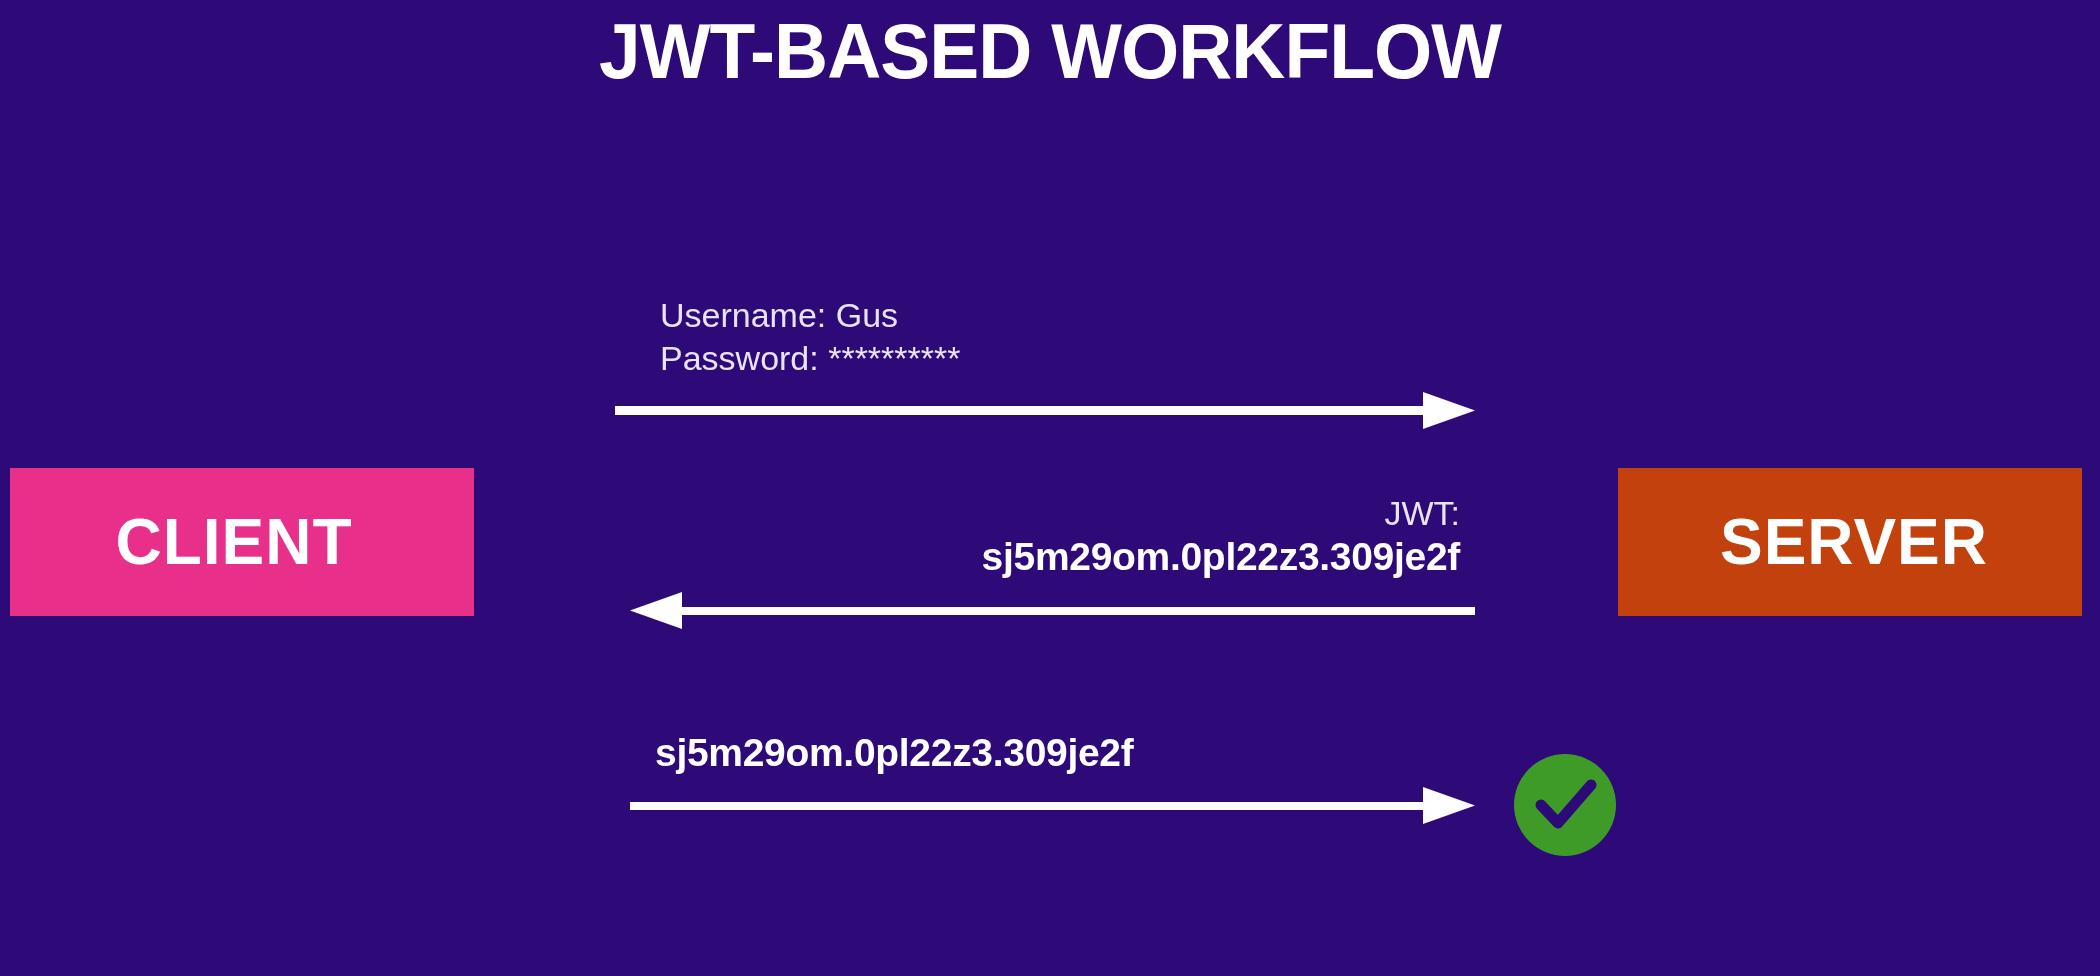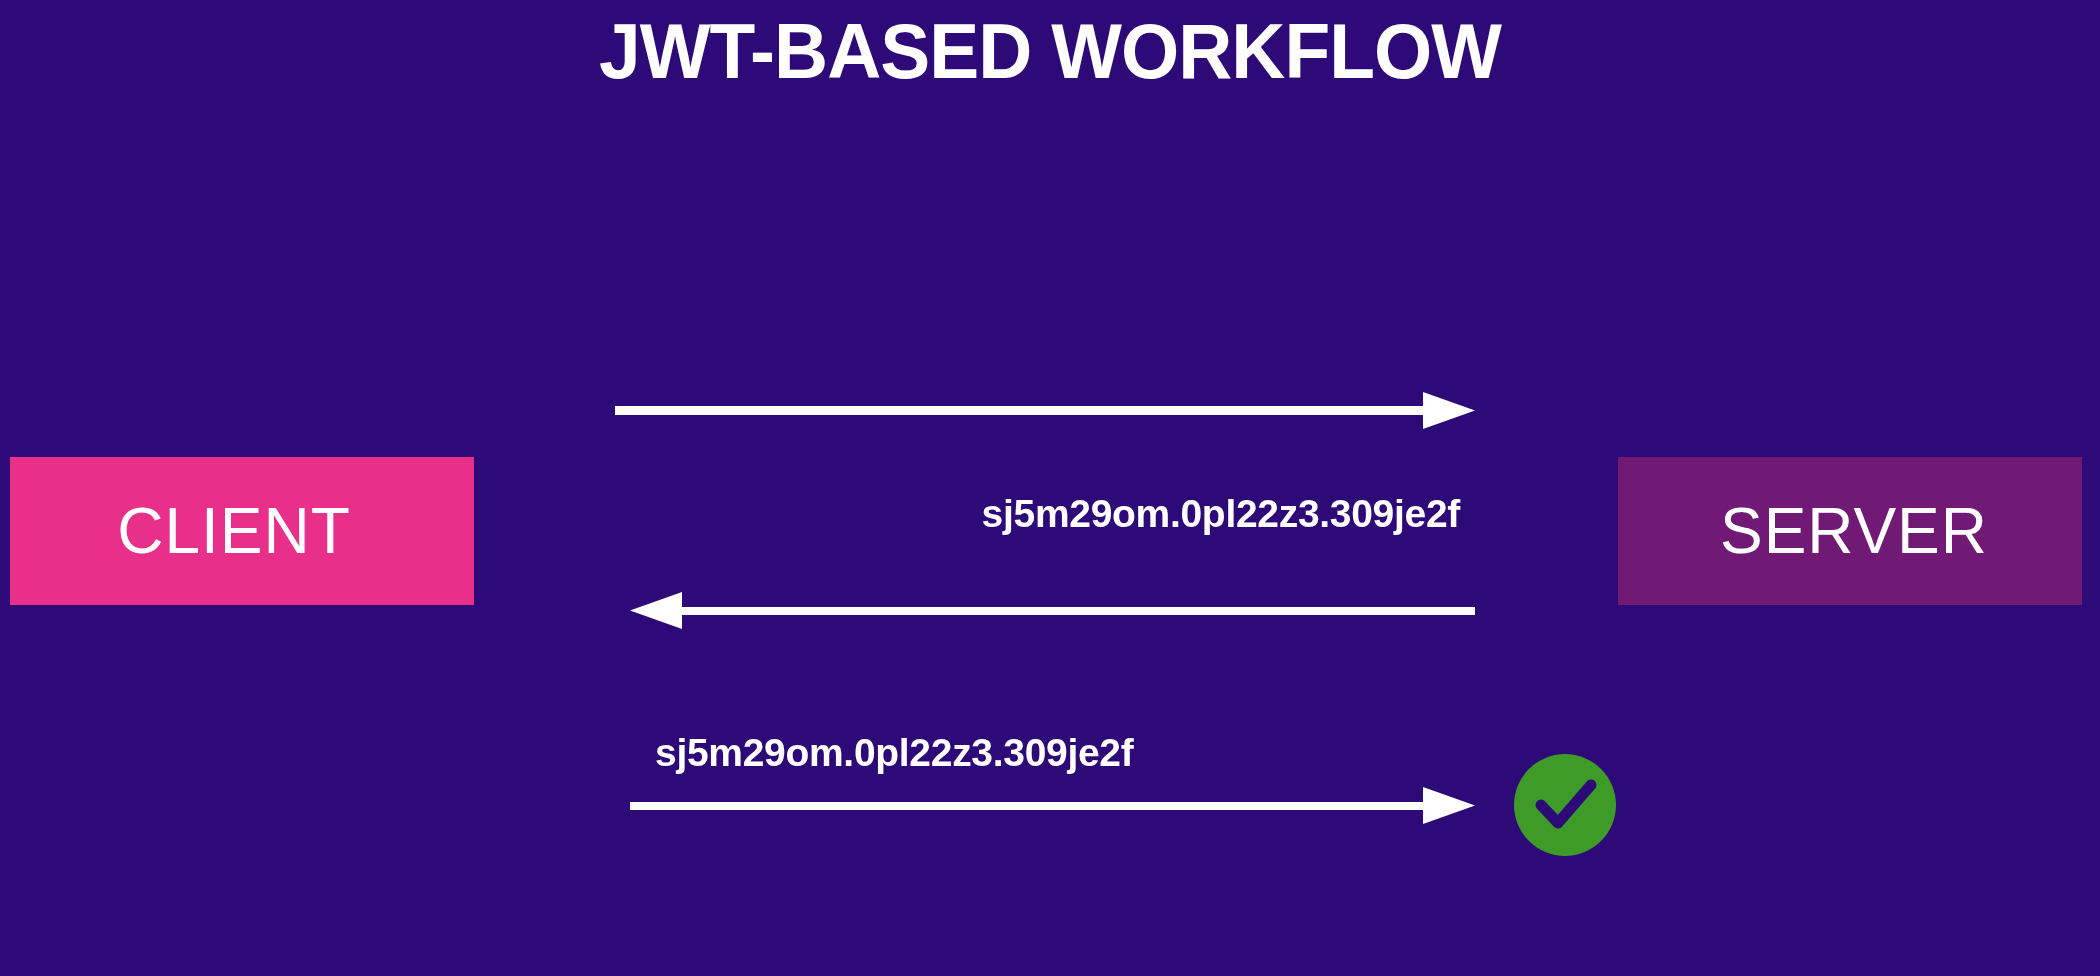--- a/index.html
+++ b/index.html
@@ -32,42 +32,42 @@
     letter-spacing: -1px;
     line-height: 86px;
     transform: scaleX(0.96);
     transform-origin: 50% 50%;
     white-space: nowrap;
   }
 
   
   .endpoint-box {
     position: absolute;
-    top: 457px;
+    top: 468px;
     height: 148px;
     display: flex;
     align-items: center;
     justify-content: center;
     color: #ffffff;
     font-size: 64px;
-    font-weight: normal;
+    font-weight: bold;
     letter-spacing: 1px;
     line-height: 1;
     white-space: nowrap;
   }
   #client-box {
     left: 10px;
     width: 464px;
     background: #e8308a;
   }
   #client-box .endpoint-label { transform: translateX(-8px); }
   #server-box {
     left: 1618px;
     width: 464px;
-    background: #701a75;
+    background: #c2410c;
   }
   #server-box .endpoint-label { transform: translateX(4px); }
 
   
   .msg {
     position: absolute;
   }
   .msg-text {
     color: #e9e3f5;
     font-size: 34px;
@@ -129,29 +129,34 @@
   <div id="title">JWT-BASED WORKFLOW</div>
 
   <div id="client-box" class="endpoint-box">
     <span class="endpoint-label">CLIENT</span>
   </div>
 
   <div id="server-box" class="endpoint-box">
     <span class="endpoint-label">SERVER</span>
   </div>
 
+  <div id="msg-credentials" class="msg">
+    <div class="msg-text">Username: Gus</div>
+    <div class="msg-text">Password: **********</div>
+  </div>
 
   <div id="arrow-credentials" class="arrow">
     <svg width="860" height="46" viewBox="0 0 860 46" aria-hidden="true">
       <rect x="0" y="18" width="824" height="9" fill="#ffffff"></rect>
       <polygon points="808,4 860,22.5 808,41" fill="#ffffff"></polygon>
     </svg>
   </div>
 
   <div id="msg-jwt" class="msg">
+    <div class="msg-text">JWT:</div>
     <div class="msg-text bold">sj5m29om.0pl22z3.309je2f</div>
   </div>
 
   <div id="arrow-jwt" class="arrow">
     <svg width="845" height="46" viewBox="0 0 845 46" aria-hidden="true">
       <rect x="36" y="19" width="809" height="8" fill="#ffffff"></rect>
       <polygon points="52,4 0,22.5 52,41" fill="#ffffff"></polygon>
     </svg>
   </div>
 

